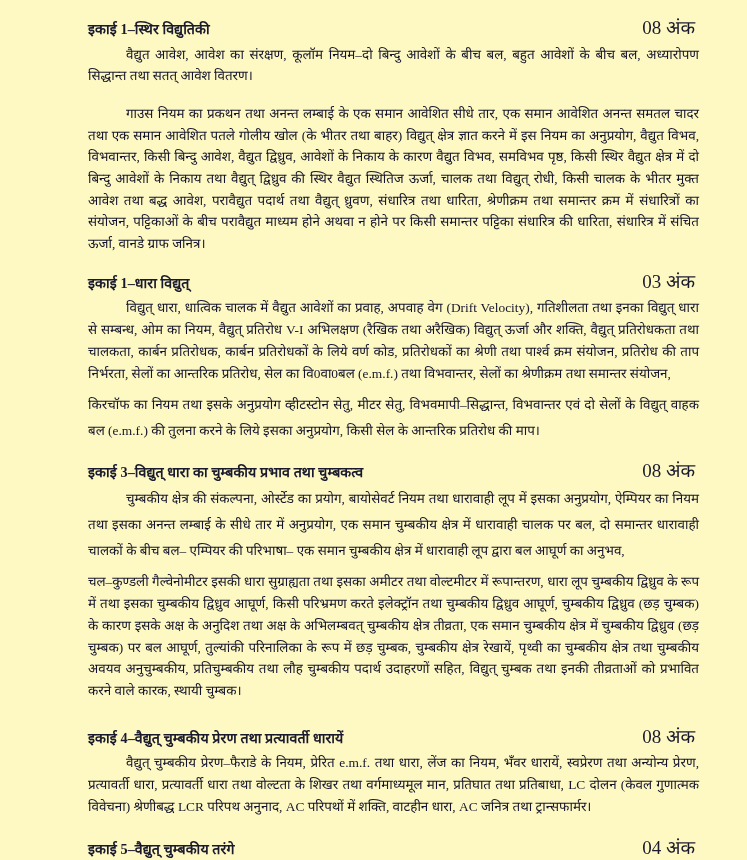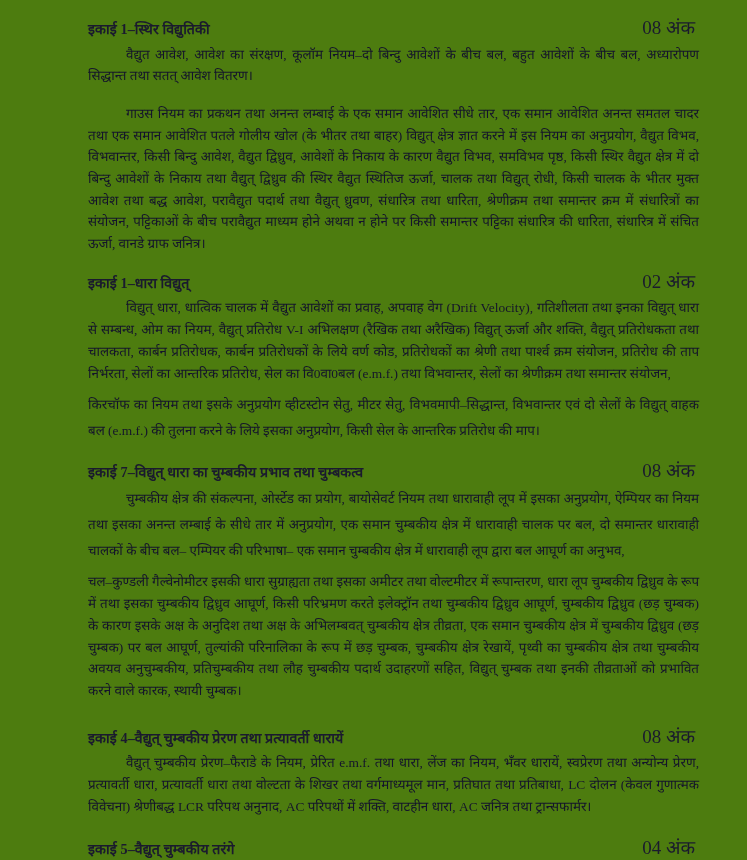--- a/index.html
+++ b/index.html
@@ -12,21 +12,21 @@
     width: 747px;
     height: 860px;
     font-family: "Liberation Serif", "DejaVu Serif", serif;
     color: #1a1a2e;
     overflow: hidden;
   }
   .page {
     position: relative;
     width: 747px;
     height: 860px;
-    background: #4d7c0f;
+    background: #fef9c3;
     box-sizing: border-box;
     padding: 14px 48px 0 88px;
   }
   .unit-block {
     margin: 0;
   }
   .unit-head {
     display: flex;
     align-items: baseline;
     justify-content: space-between;
@@ -79,32 +79,32 @@
     <div class="gap-sm"></div>
     <div class="gap-sm"></div>
     <p class="unit-body">गाउस नियम का प्रकथन तथा अनन्त लम्बाई के एक समान आवेशित सीधे तार, एक समान आवेशित अनन्त समतल चादर तथा एक समान आवेशित पतले गोलीय खोल (के भीतर तथा बाहर) विद्युत् क्षेत्र ज्ञात करने में इस नियम का अनुप्रयोग, वैद्युत विभव, विभवान्तर, किसी बिन्दु आवेश, वैद्युत द्विध्रुव, आवेशों के निकाय के कारण वैद्युत विभव, समविभव पृष्ठ, किसी स्थिर वैद्युत क्षेत्र में दो बिन्दु आवेशों के निकाय तथा वैद्युत् द्विध्रुव की स्थिर वैद्युत स्थितिज ऊर्जा, चालक तथा विद्युत् रोधी, किसी चालक के भीतर मुक्त आवेश तथा बद्ध आवेश, परावैद्युत पदार्थ तथा वैद्युत् ध्रुवण, संधारित्र तथा धारिता, श्रेणीक्रम तथा समान्तर क्रम में संधारित्रों का संयोजन, पट्टिकाओं के बीच परावैद्युत माध्यम होने अथवा न होने पर किसी समान्तर पट्टिका संधारित्र की धारिता, संधारित्र में संचित ऊर्जा, वानडे ग्राफ जनित्र।</p>
   </div>
 
   <div class="gap-md"></div>
 
   <div class="unit-block">
     <div class="unit-head">
       <span class="unit-title">इकाई 1–धारा विद्युत्</span>
-      <span class="unit-marks">02 अंक</span>
+      <span class="unit-marks">03 अंक</span>
     </div>
     <p class="unit-body">विद्युत् धारा, धात्विक चालक में वैद्युत आवेशों का प्रवाह, अपवाह वेग (Drift Velocity), गतिशीलता तथा इनका विद्युत् धारा से सम्बन्ध, ओम का नियम, वैद्युत् प्रतिरोध V-I अभिलक्षण (रैखिक तथा अरैखिक) विद्युत् ऊर्जा और शक्ति, वैद्युत् प्रतिरोधकता तथा चालकता, कार्बन प्रतिरोधक, कार्बन प्रतिरोधकों के लिये वर्ण कोड, प्रतिरोधकों का श्रेणी तथा पार्श्व क्रम संयोजन, प्रतिरोध की ताप निर्भरता, सेलों का आन्तरिक प्रतिरोध, सेल का वि0वा0बल (e.m.f.) तथा विभवान्तर, सेलों का श्रेणीक्रम तथा समान्तर संयोजन,</p>
     <div class="gap-sm"></div>
     <p class="unit-body loose" style="text-indent:0;">किरचॉफ का नियम तथा इसके अनुप्रयोग व्हीटस्टोन सेतु, मीटर सेतु, विभवमापी–सिद्धान्त, विभवान्तर एवं दो सेलों के विद्युत् वाहक बल (e.m.f.) की तुलना करने के लिये इसका अनुप्रयोग, किसी सेल के आन्तरिक प्रतिरोध की माप।</p>
   </div>
 
   <div class="gap-md"></div>
 
   <div class="unit-block">
     <div class="unit-head">
-      <span class="unit-title">इकाई 7–विद्युत् धारा का चुम्बकीय प्रभाव तथा चुम्बकत्व</span>
+      <span class="unit-title">इकाई 3–विद्युत् धारा का चुम्बकीय प्रभाव तथा चुम्बकत्व</span>
       <span class="unit-marks">08 अंक</span>
     </div>
     <p class="unit-body loose">चुम्बकीय क्षेत्र की संकल्पना, ओर्स्टेड का प्रयोग, बायोसेवर्ट नियम तथा धारावाही लूप में इसका अनुप्रयोग, ऐम्पियर का नियम तथा इसका अनन्त लम्बाई के सीधे तार में अनुप्रयोग, एक समान चुम्बकीय क्षेत्र में धारावाही चालक पर बल, दो समान्तर धारावाही चालकों के बीच बल– एम्पियर की परिभाषा– एक समान चुम्बकीय क्षेत्र में धारावाही लूप द्वारा बल आघूर्ण का अनुभव,</p>
     <div class="gap-sm"></div>
     <p class="unit-body" style="text-indent:0;">चल–कुण्डली गैल्वेनोमीटर इसकी धारा सुग्राह्यता तथा इसका अमीटर तथा वोल्टमीटर में रूपान्तरण, धारा लूप चुम्बकीय द्विध्रुव के रूप में तथा इसका चुम्बकीय द्विध्रुव आघूर्ण, किसी परिभ्रमण करते इलेक्ट्रॉन तथा चुम्बकीय द्विध्रुव आघूर्ण, चुम्बकीय द्विध्रुव (छड़ चुम्बक) के कारण इसके  अक्ष के अनुदिश तथा अक्ष के अभिलम्बवत् चुम्बकीय क्षेत्र तीव्रता, एक समान चुम्बकीय क्षेत्र में चुम्बकीय द्विध्रुव (छड़ चुम्बक) पर बल आघूर्ण, तुल्यांकी परिनालिका के रूप में छड़ चुम्बक, चुम्बकीय क्षेत्र रेखायें, पृथ्वी का चुम्बकीय क्षेत्र तथा चुम्बकीय अवयव अनुचुम्बकीय, प्रतिचुम्बकीय तथा लौह चुम्बकीय पदार्थ उदाहरणों सहित, विद्युत् चुम्बक तथा इनकी तीव्रताओं को प्रभावित करने वाले कारक, स्थायी चुम्बक।</p>
   </div>
 
   <div class="gap-xl"></div>
 
   <div class="unit-block">

